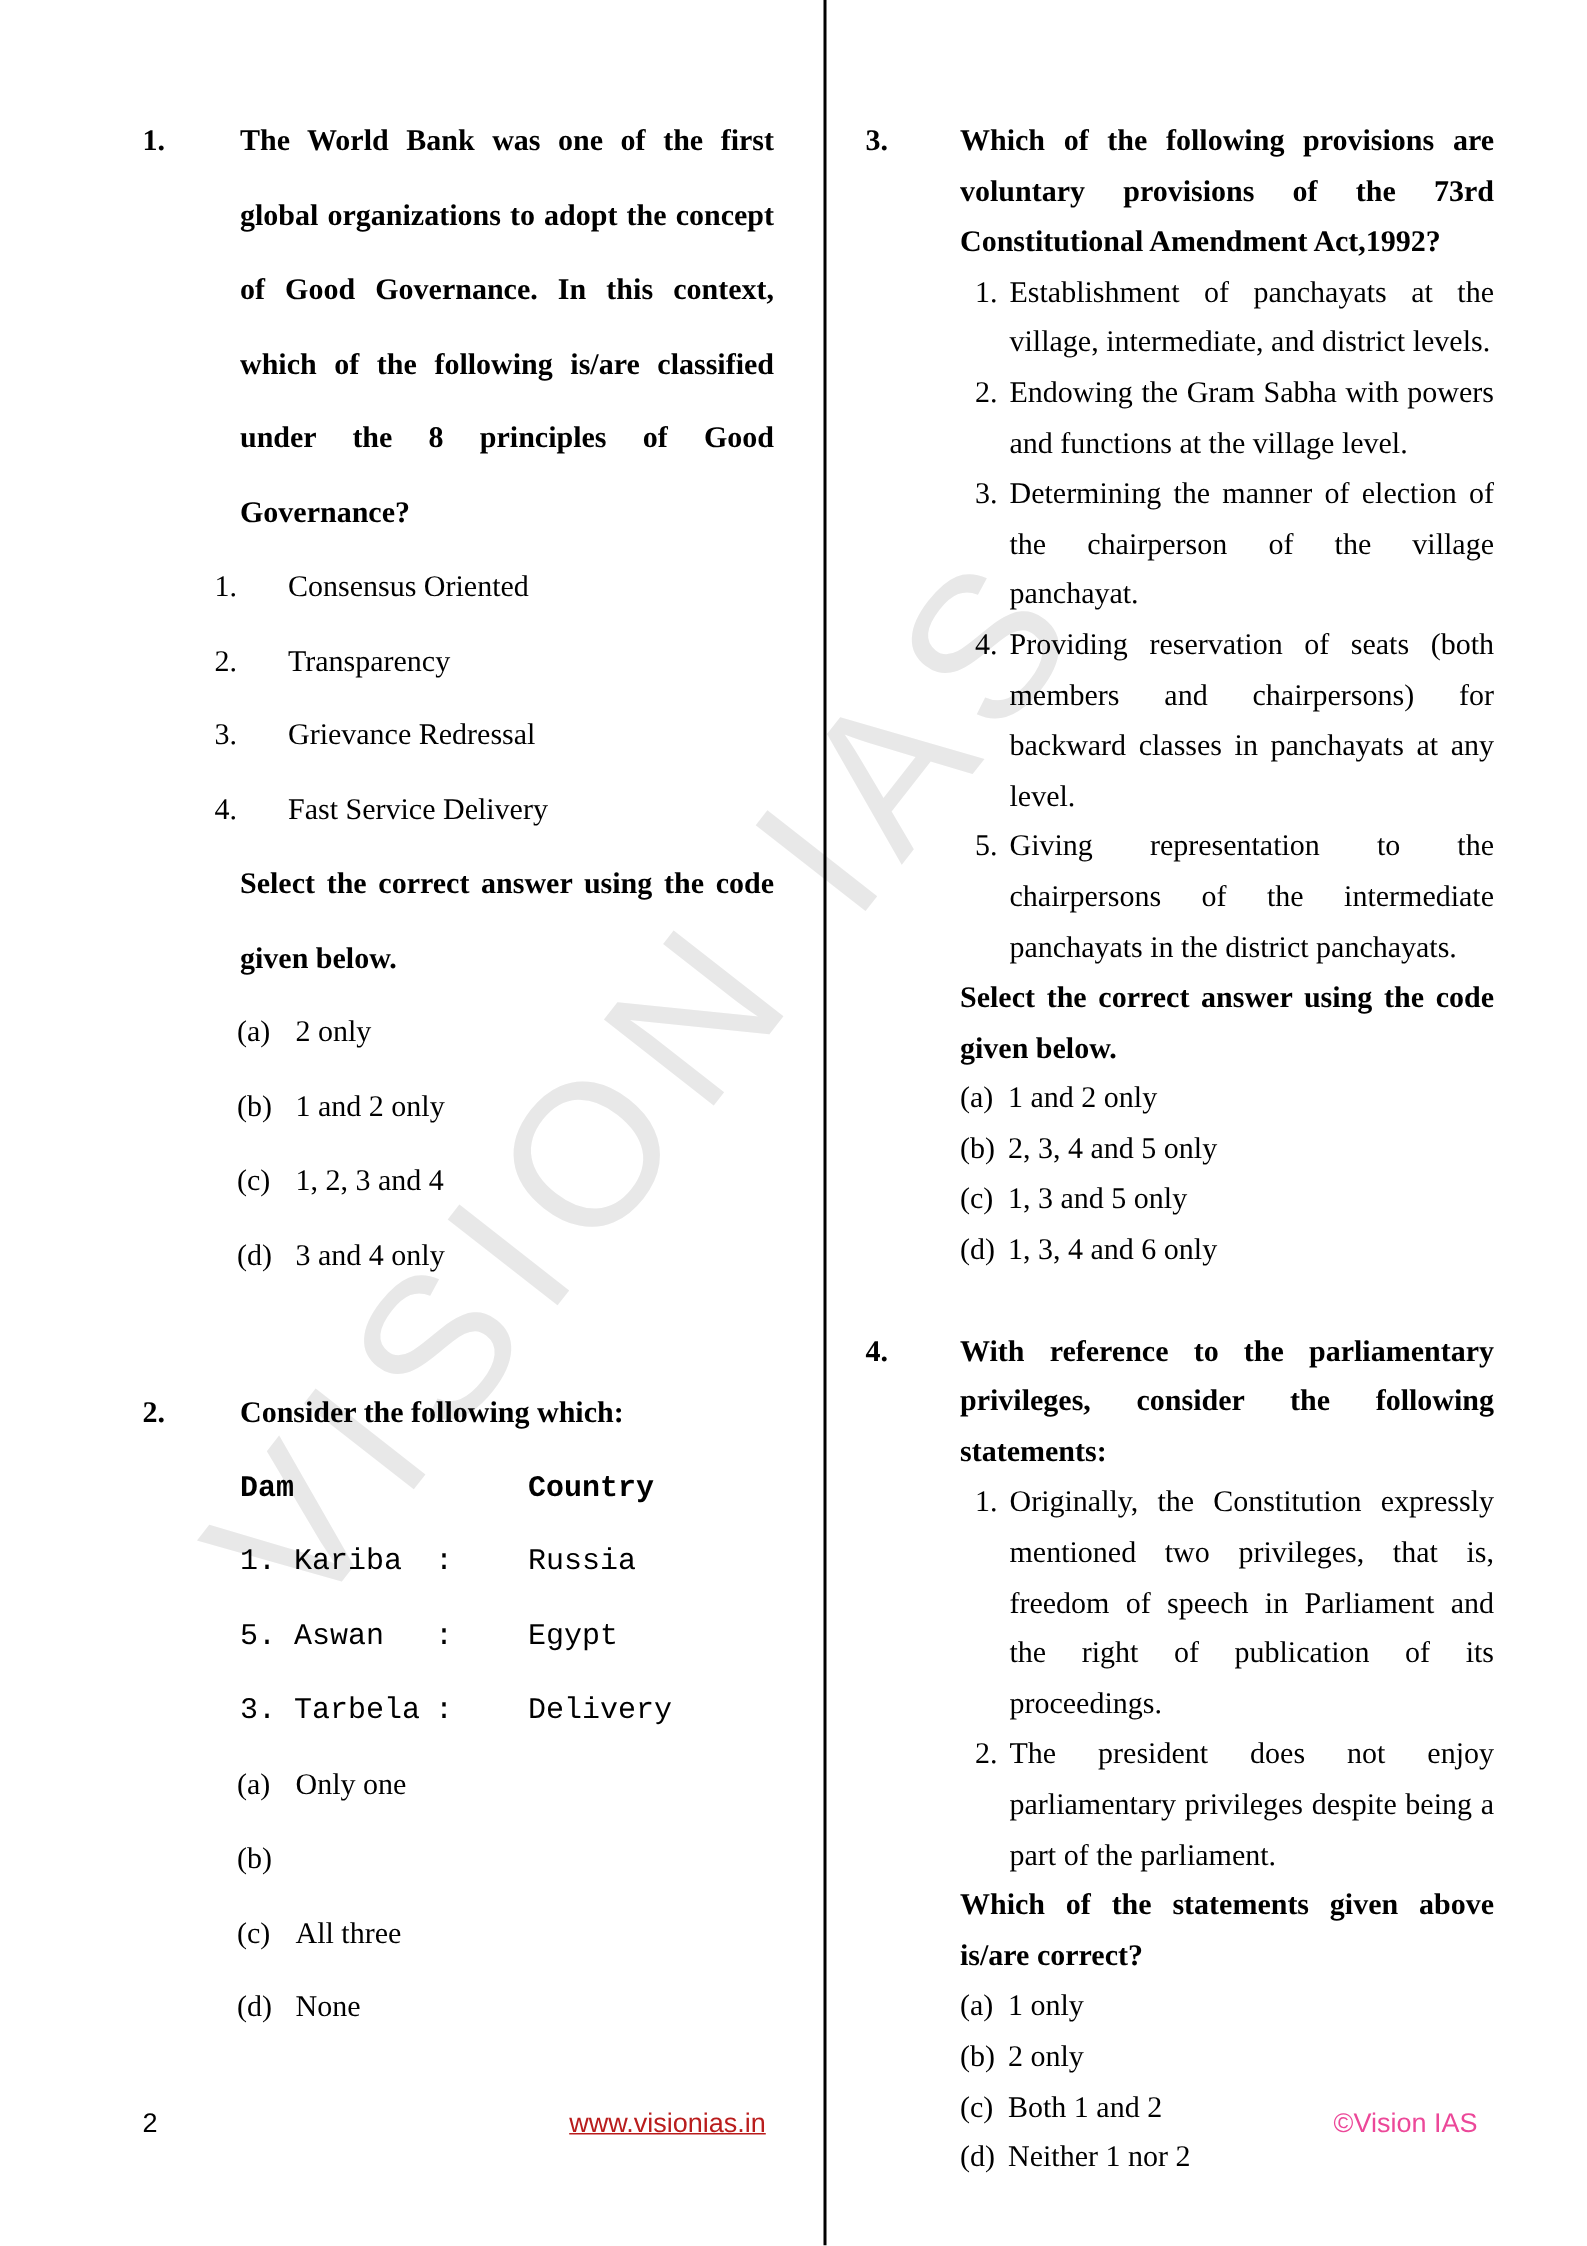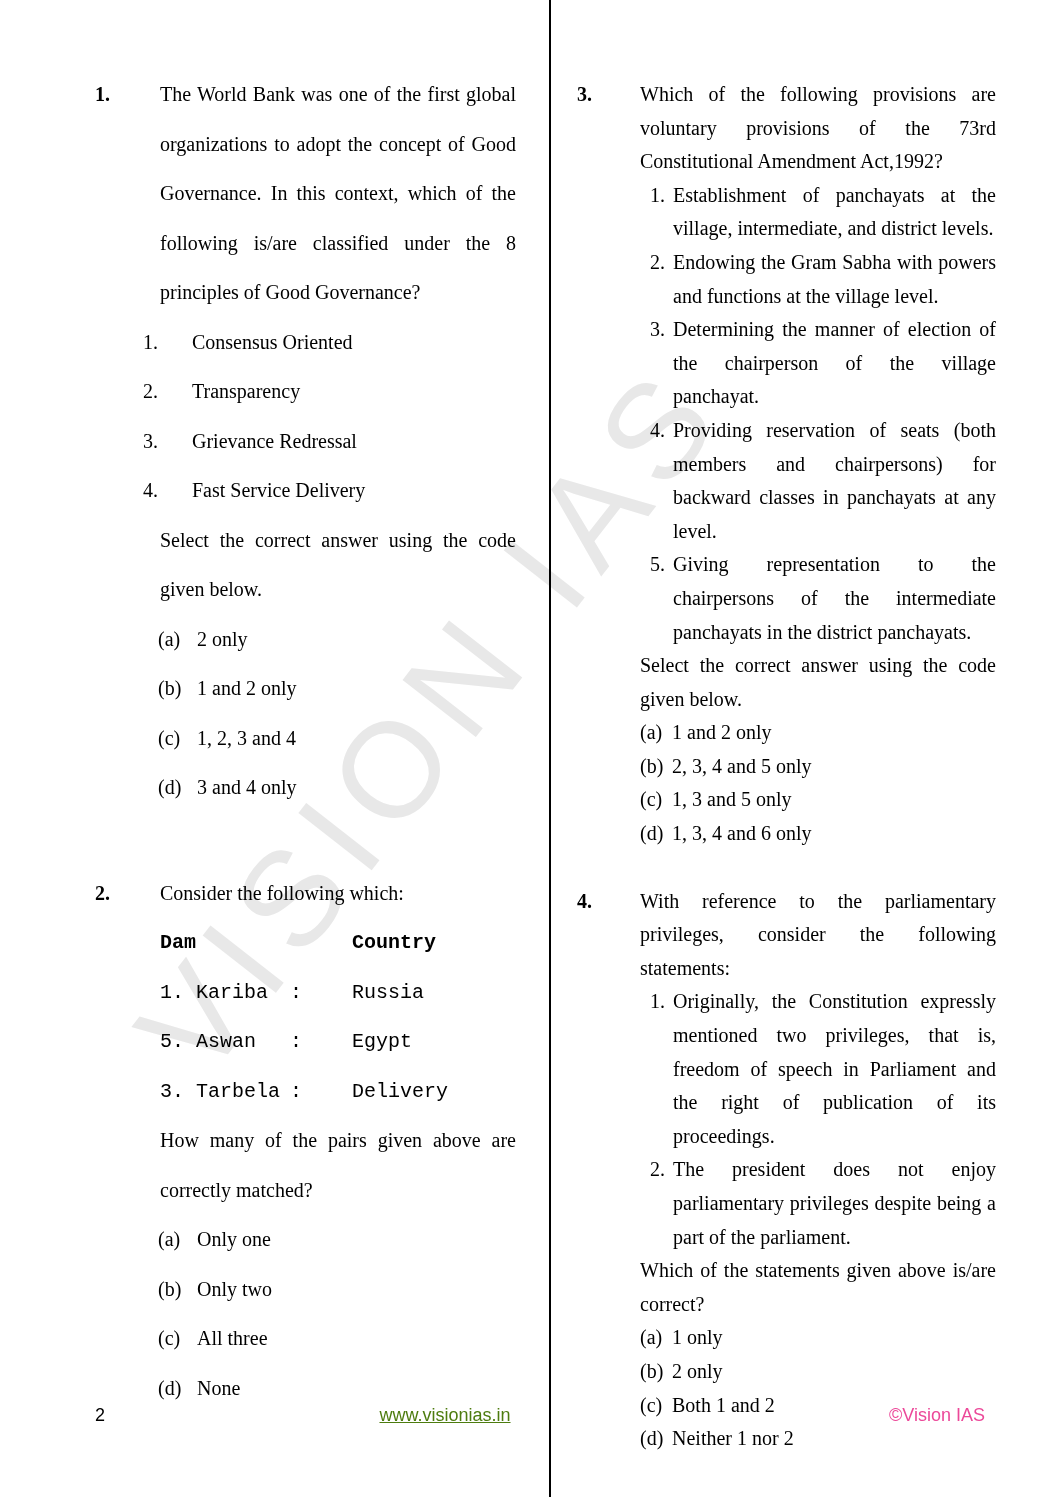--- a/index.html
+++ b/index.html
@@ -43,21 +43,21 @@
   .col-right { left: 577px; top: 78px;  width: 419px; line-height: 33.6px; }
 
   .question { display: grid; }
   .col-left  .question { grid-template-columns: 65px 1fr; }
   .col-right .question { grid-template-columns: 63px 1fr; }
   .q2 { margin-top: 56px; }
   .q4 { margin-top: 34px; }
 
   .qnum { font-weight: bold; }
   .qbody { text-align: justify; }
-  .qbody p { margin: 0; text-align: justify; }
+  .qbody p { margin: 0; text-align: justify; font-weight: bold; }
 
   .li, .opt { display: grid; }
   .col-left  .li  { grid-template-columns: 49px 1fr; margin-left: -17px; }
   .col-left  .opt { grid-template-columns: 39px 1fr; margin-left: -2px; }
   .col-right .li  { grid-template-columns: 23px 1fr; margin-left: 10px; }
   .col-right .opt { grid-template-columns: 32px 1fr; }
   .li-text { text-align: justify; }
   .opt-text { text-align: left; }
 
   .pair-table { display: grid; grid-template-columns: 130px 62px 1fr; font-family: Liberation Mono, monospace; }
@@ -68,21 +68,21 @@
     left: 0; top: 1405px;
     width: 1058px;
     font-family: "Liberation Sans", sans-serif;
     font-size: 18px;
     z-index: 3;
   }
   .footer .page-num { position: absolute; left: 95px; top: 0; color: #000; }
   .footer .site-link {
     position: absolute; left: 445px; top: 0;
     transform: translateX(-50%);
-    color: #4d7c0f;
+    color: #b91c1c;
     text-decoration: underline;
     cursor: pointer;
   }
   .footer .copyright { position: absolute; right: 73px; top: 0; color: #ec4899; }
 </style>
 </head>
 <body>
 
 <div class="page">
 
@@ -145,28 +145,26 @@
           <span>Russia</span>
 
           <span>5. Aswan</span>
           <span>:</span>
           <span>Egypt</span>
 
           <span>3. Tarbela</span>
           <span>:</span>
           <span>Delivery</span>
         </div>
-        <p>How many of the pairs given above are correctly matched?</p>
         <div class="opt">
           <span>(a)</span>
           <span class="opt-text">Only one</span>
         </div>
         <div class="opt">
           <span>(b)</span>
-          <span class="opt-text">Only two</span>
         </div>
         <div class="opt">
           <span>(c)</span>
           <span class="opt-text">All three</span>
         </div>
         <div class="opt">
           <span>(d)</span>
           <span class="opt-text">None</span>
         </div>
       </div>

